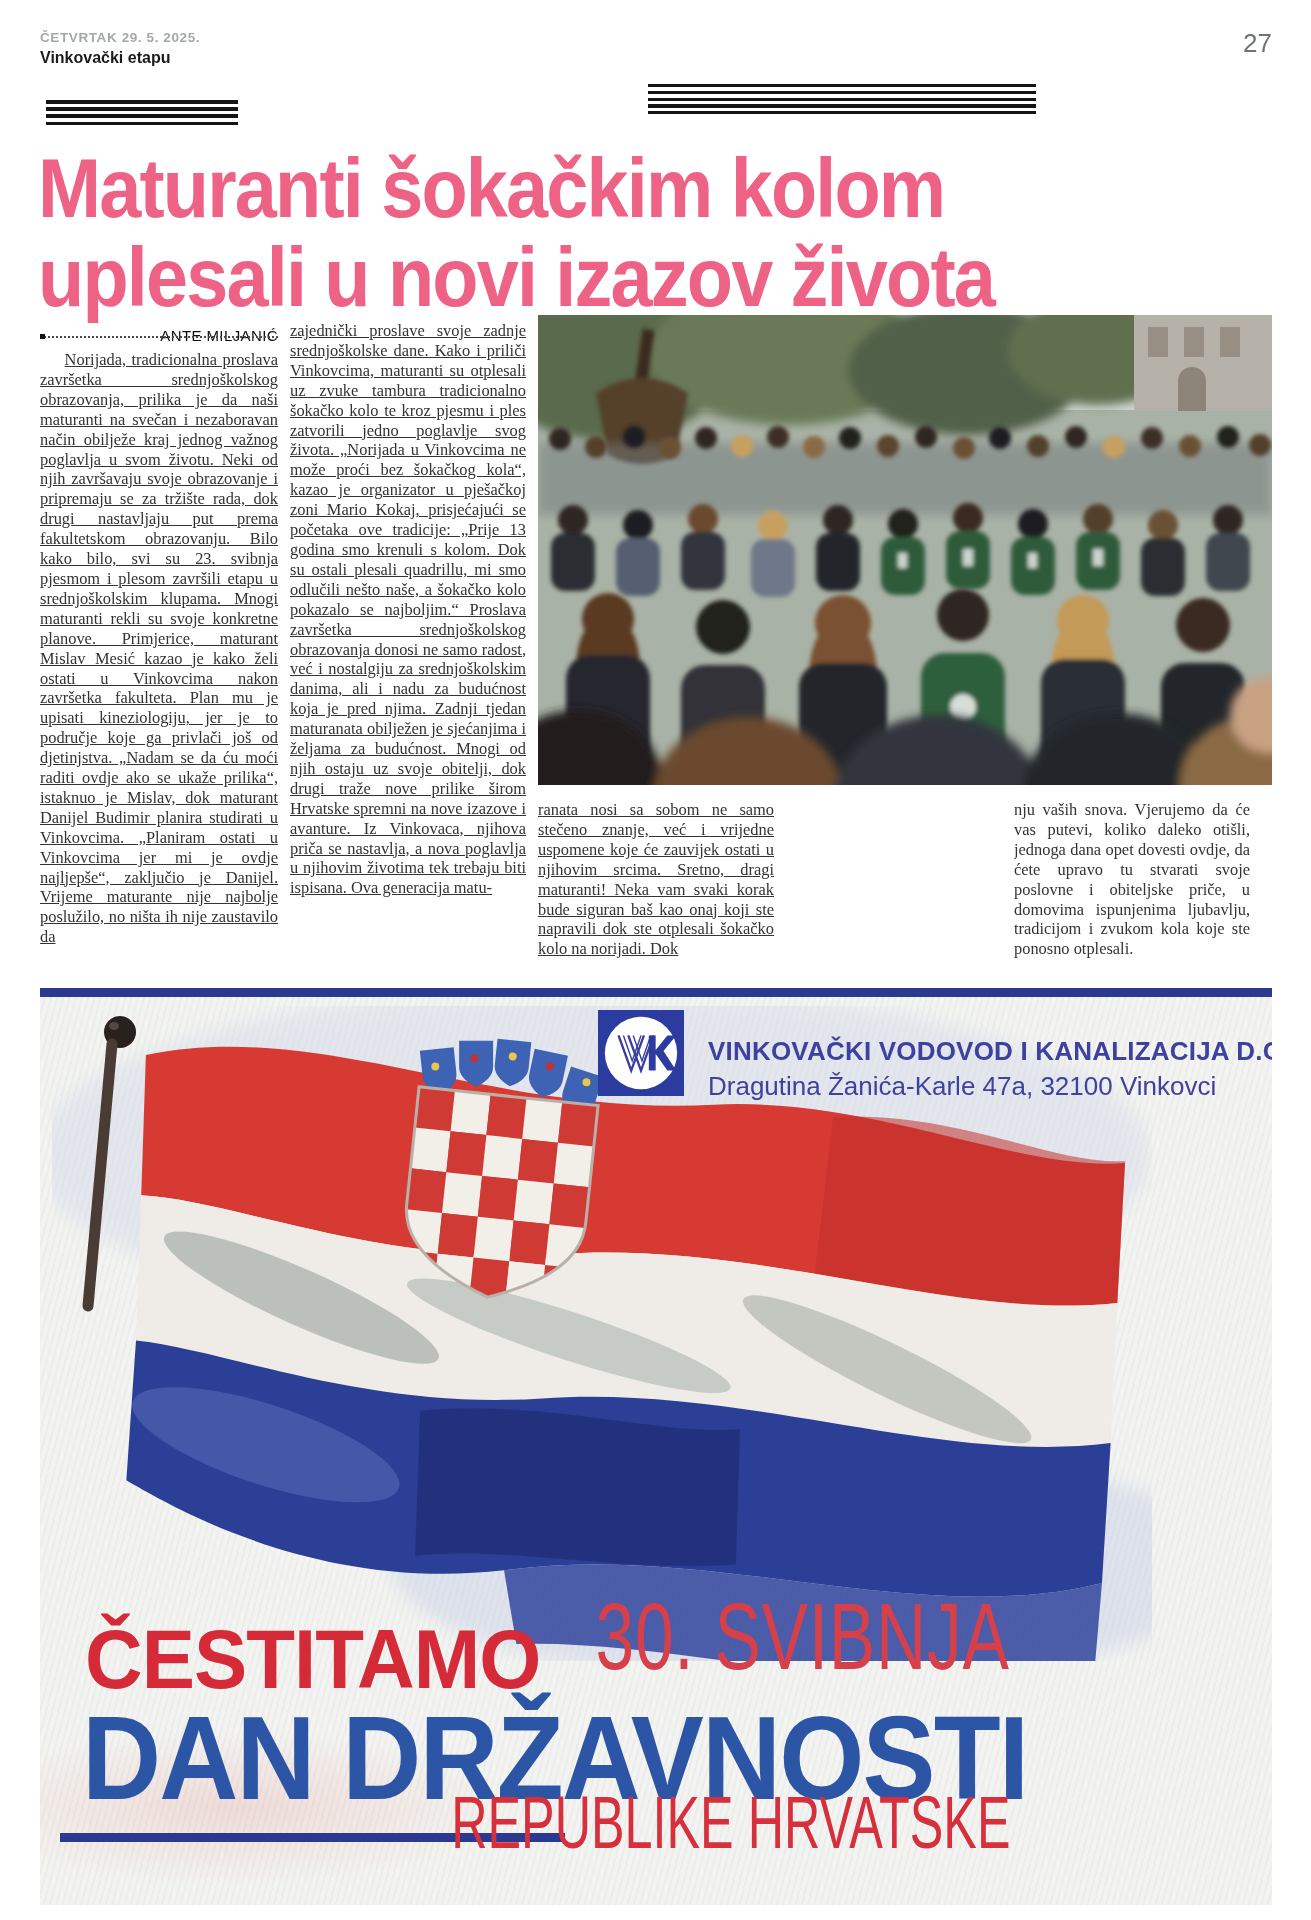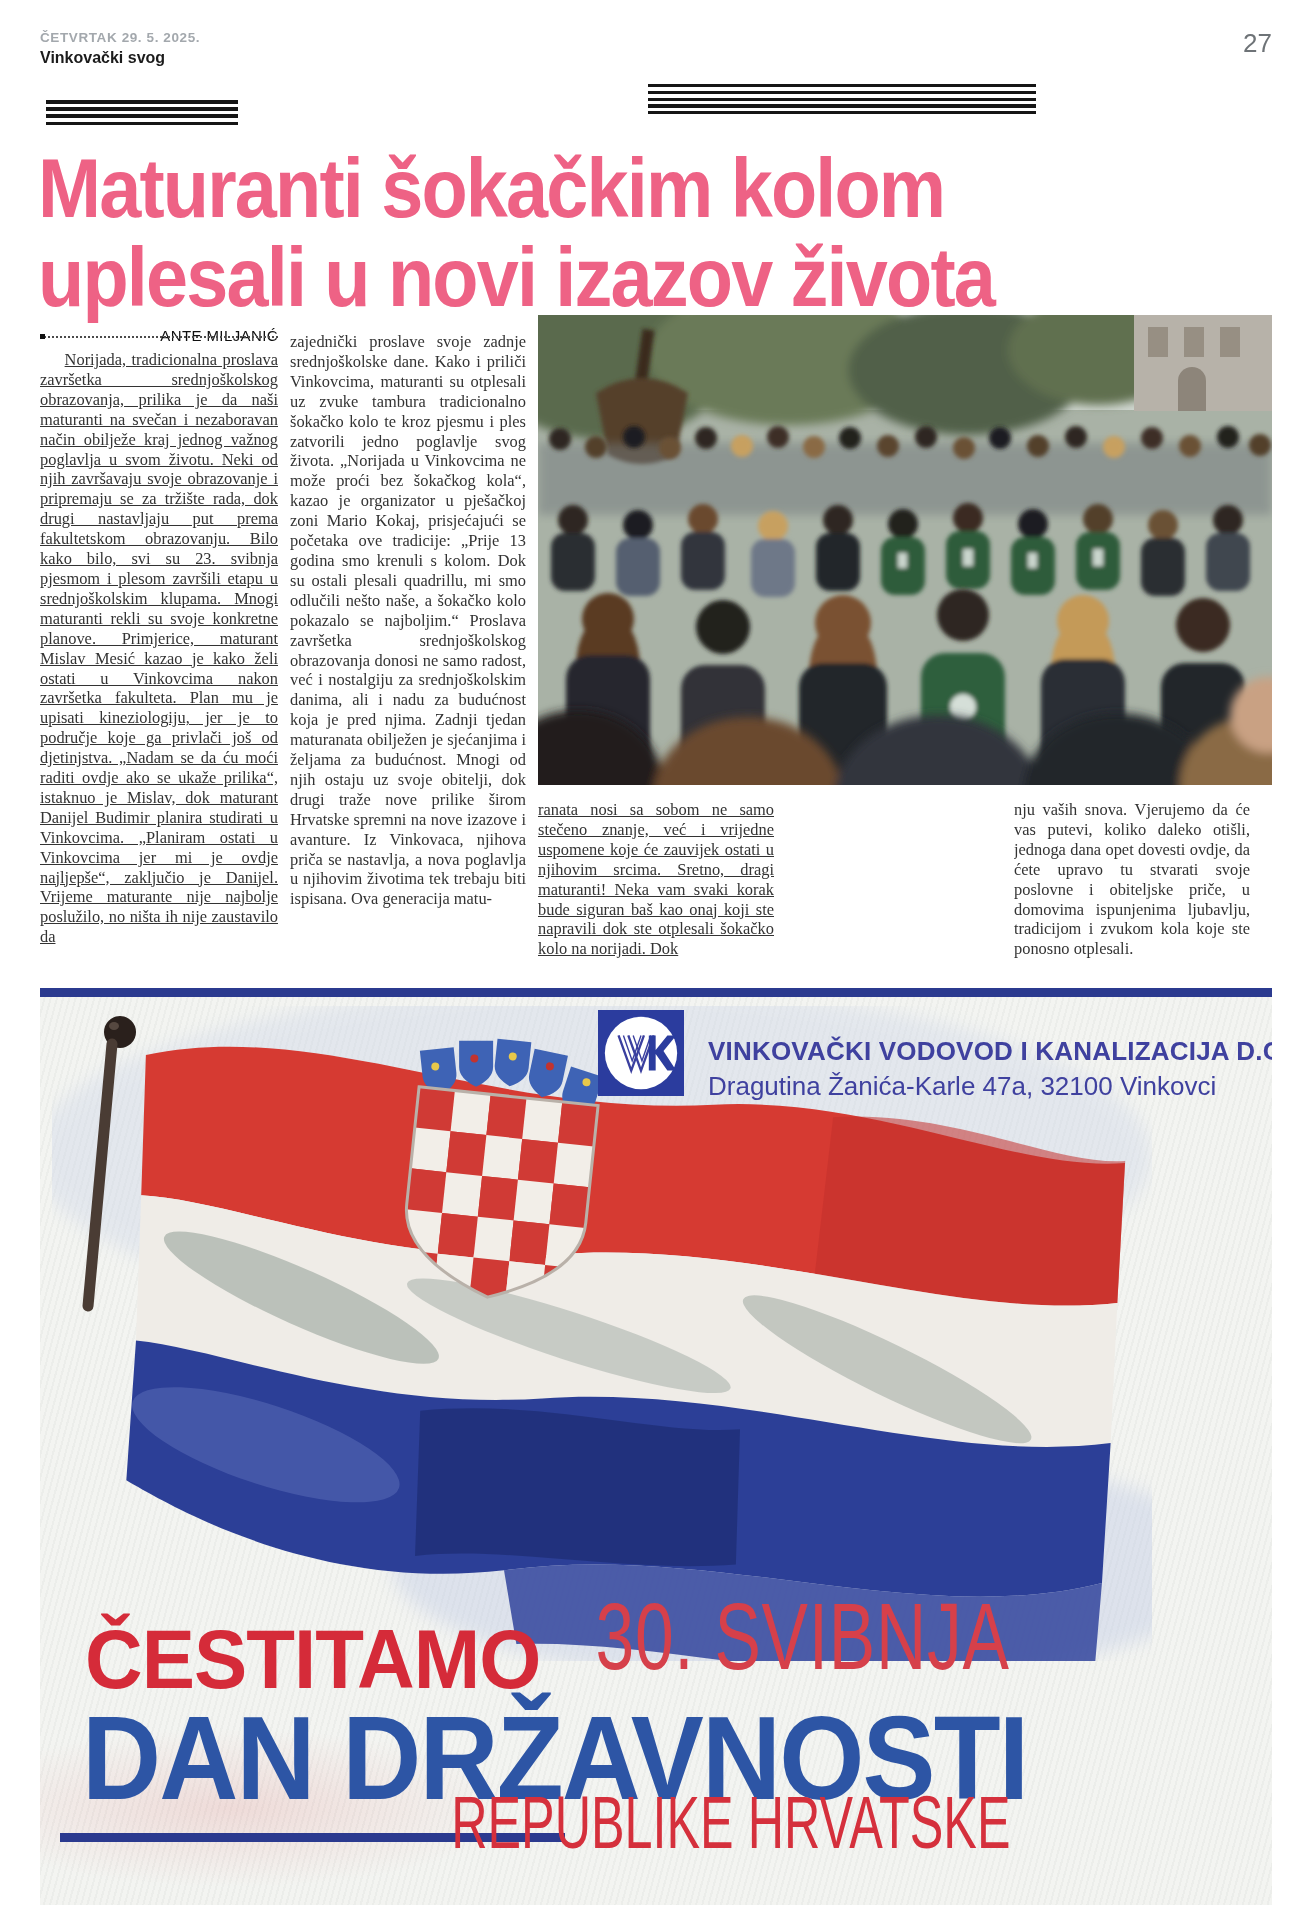--- a/index.html
+++ b/index.html
@@ -32,21 +32,21 @@
   
   .byline { position:absolute; left:40px; top:311px; width:238px; text-align:right;
     font-size:15px; font-weight:400; letter-spacing:.4px; color:#101010;margin-top:16px; }
   .byline-rule { position:absolute; left:40px; top:330px; width:238px; height:8px;
     border-bottom:2px dotted #4a4a4a; }
   .byline-rule::before { content:""; position:absolute; left:0; bottom:-3px; width:5px; height:5px; background:#111; }
 
   .col { position:absolute; font-family:"Liberation Serif", serif; font-size:16.4px;
     line-height:19.9px; color:#333333; text-align:justify; overflow:hidden; }
   .col-1 { left:40px;   top:350px; width:238px; height:650px; text-indent:1.5em;text-decoration:underline; }
-  .col-2 { left:290px;  top:332px; width:236px; height:682px; }
+  .col-2 { left:290px;  top:321px; width:236px; height:682px;text-decoration:underline; }
   .col-3 { left:538px;  top:800px; width:236px; height:170px;text-decoration:underline; }
   .col-4 { left:790px;  top:800px; width:236px; height:170px; }
   .col-5 { left:1014px; top:800px; width:236px; height:185px; }
 
   .photo { position:absolute; left:538px; top:315px; width:734px; height:470px; background:#9aa398; overflow:hidden; }
   .photo svg { display:block; width:100%; height:100%; }
 
   
   .ad { position:absolute; left:40px; top:988px; width:1232px; height:917px;
     background:#f3f4f1; overflow:hidden; }
@@ -78,21 +78,21 @@
   .holiday-subtitle { position:absolute; right:262px; top:798px; z-index:2; color:#d5303c;
     font-size:74px; font-weight:400; line-height:1;
     display:inline-block; transform:scaleX(.68); transform-origin:right; white-space:nowrap; }
 </style>
 </head>
 <body>
 
 <div class="page">
 
   <div class="mast-date">ČETVRTAK 29. 5. 2025.</div>
-  <div class="mast-pub">Vinkovački svog</div>
+  <div class="mast-pub">Vinkovački etapu</div>
   <div class="page-number">27</div>
   <div class="stripes stripes-left"></div>
   <div class="stripes stripes-right"></div>
 
   <h1 class="headline">
     <span class="hl-line">Maturanti šokačkim kolom</span><br>
     <span class="hl-line">uplesali u novi izazov života</span>
   </h1>
 
   <div class="byline">ANTE MILJANIĆ</div>

